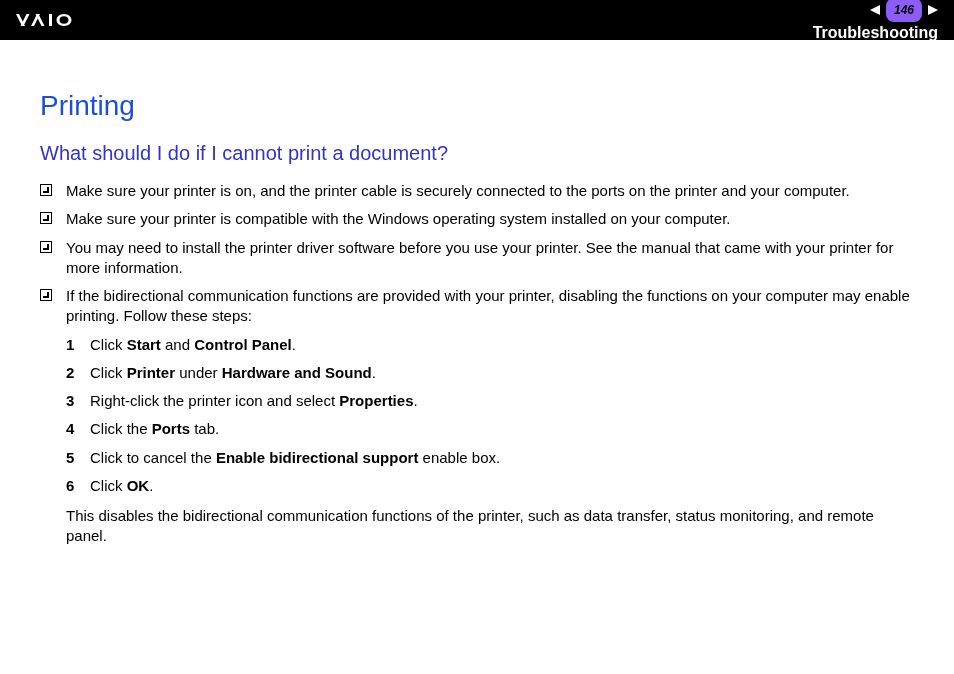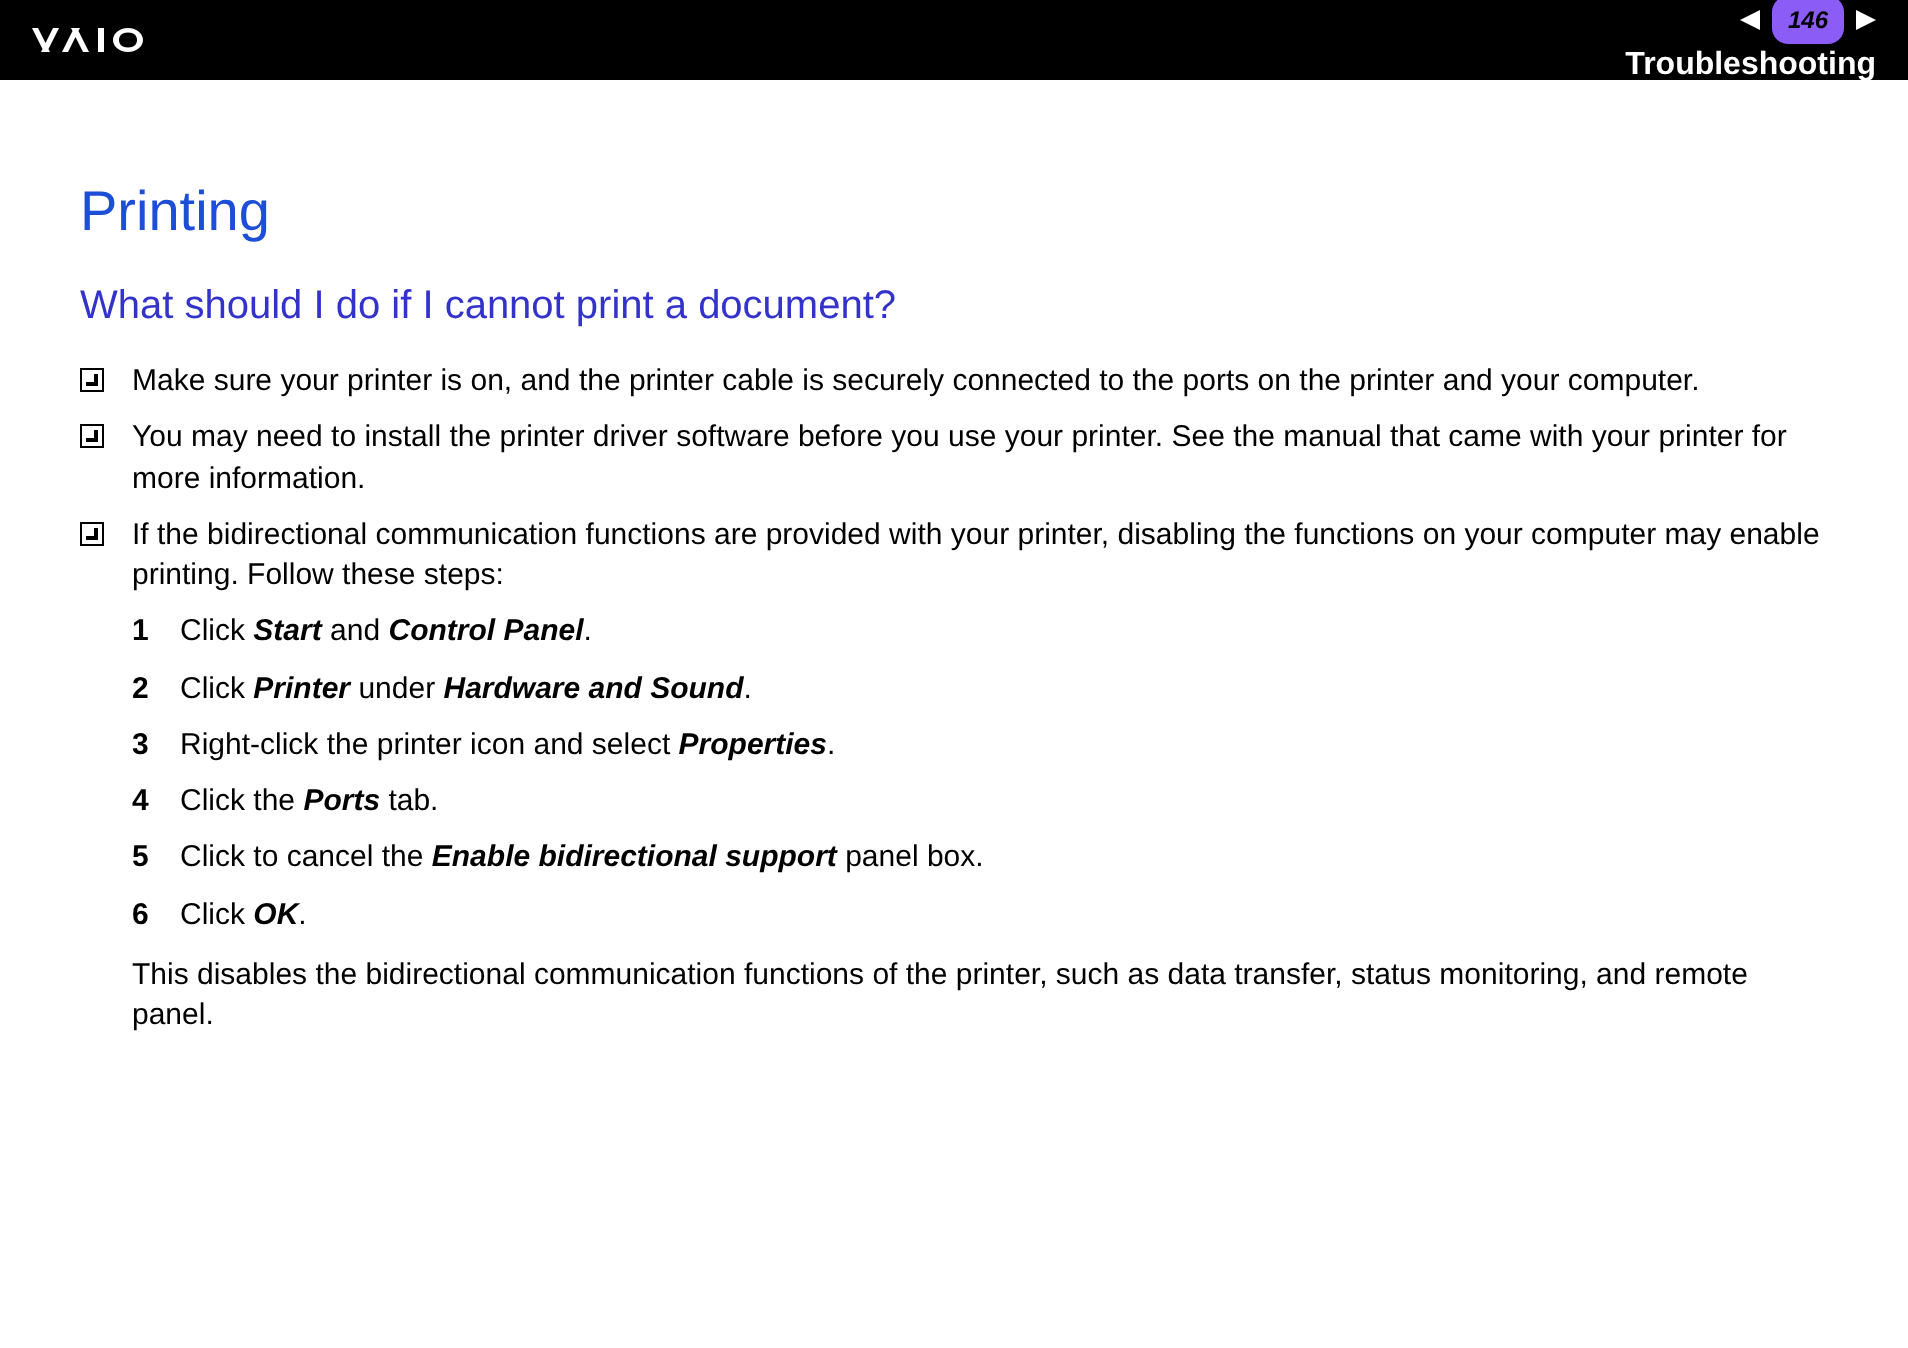--- a/index.html
+++ b/index.html
@@ -131,21 +131,20 @@
       flex: 1;
     }
     .after-list {
       margin-left: 26px;
       margin-top: 10px;
       font-size: 15px;
       line-height: 1.35;
     }
     b {
       font-weight: bold;
-      font-style: italic;
     }
   </style>
 </head>
 <body>
 
 <div class="header">
   <div class="logo">
     <svg viewBox="0 0 120 20" fill="#fff" width="90">
       <path d="M0 2 L8 18 L12 18 L4 2 Z M14 2 L6 18 L10 18 L18 2 Z"></path>
       <path d="M30 2 L38 18 L34 18 L26 2 Z M20 18 L28 2 L32 2 L24 18 Z"></path>
@@ -166,20 +165,24 @@
 <div class="content">
   <h1 class="main-title">Printing</h1>
   <h2 class="sub-title">What should I do if I cannot print a document?</h2>
 
   <div class="bullet-item">
     <div class="bullet-marker"></div>
     <div class="bullet-text">Make sure your printer is on, and the printer cable is securely connected to the ports on the printer and your computer.</div>
   </div>
   <div class="bullet-item">
     <div class="bullet-marker"></div>
+    <div class="bullet-text">Make sure your printer is compatible with the Windows operating system installed on your computer.</div>
+  </div>
+  <div class="bullet-item">
+    <div class="bullet-marker"></div>
     <div class="bullet-text">You may need to install the printer driver software before you use your printer. See the manual that came with your printer for more information.</div>
   </div>
   <div class="bullet-item">
     <div class="bullet-marker"></div>
     <div class="bullet-text">If the bidirectional communication functions are provided with your printer, disabling the functions on your computer may enable printing. Follow these steps:</div>
   </div>
 
   <div class="numbered-list">
     <div class="numbered-item">
       <div class="numbered-marker">1</div>
@@ -192,21 +195,21 @@
     <div class="numbered-item">
       <div class="numbered-marker">3</div>
       <div class="numbered-text"><span>Right-click the printer icon and select </span><b>Properties</b><span>.</span></div>
     </div>
     <div class="numbered-item">
       <div class="numbered-marker">4</div>
       <div class="numbered-text"><span>Click the </span><b>Ports</b><span> tab.</span></div>
     </div>
     <div class="numbered-item">
       <div class="numbered-marker">5</div>
-      <div class="numbered-text"><span>Click to cancel the </span><b>Enable bidirectional support</b><span> panel box.</span></div>
+      <div class="numbered-text"><span>Click to cancel the </span><b>Enable bidirectional support</b><span> enable box.</span></div>
     </div>
     <div class="numbered-item">
       <div class="numbered-marker">6</div>
       <div class="numbered-text"><span>Click </span><b>OK</b><span>.</span></div>
     </div>
   </div>
 
   <div class="after-list">This disables the bidirectional communication functions of the printer, such as data transfer, status monitoring, and remote panel.</div>
 </div>
 

